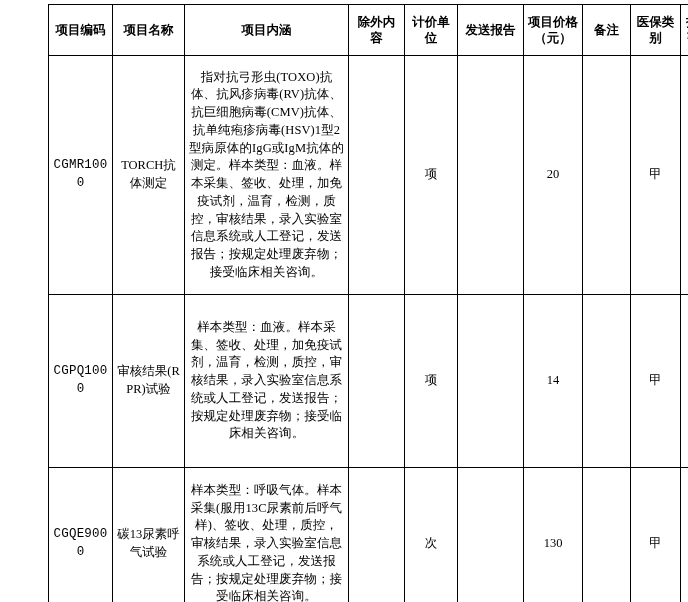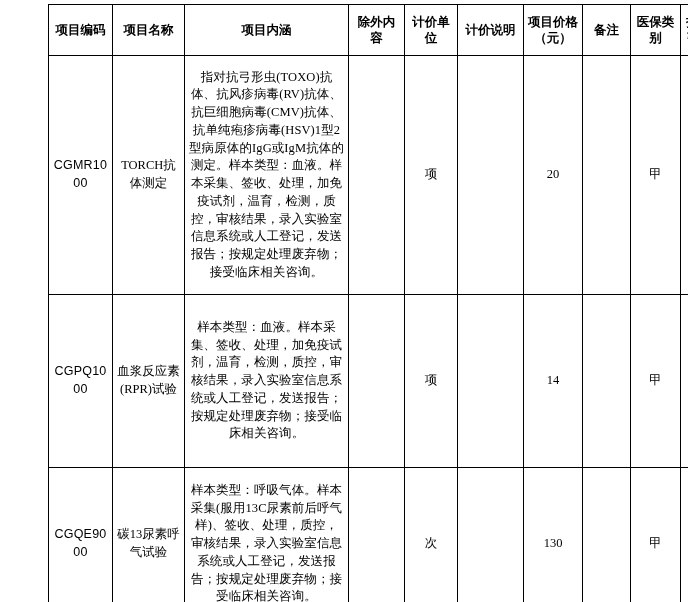--- a/index.html
+++ b/index.html
@@ -50,21 +50,21 @@
     line-height: 1.48;
     padding: 5px 6px;
     letter-spacing: 0.1px;
   }
   td.name-cell {
     line-height: 1.48;
     padding: 4px 5px;
     font-family: Liberation Serif, serif;
   }
   td.code-cell {
-    font-family: Liberation Sans, sans-serif;
+    font-family: Liberation Mono, monospace;
     letter-spacing: 0.2px;
   }
   
   col.c-code  { width: 64px; }
   col.c-name  { width: 72px; }
   col.c-desc  { width: 164px; }
   col.c-excl  { width: 56px; }
   col.c-unit  { width: 53px; }
   col.c-note  { width: 66px; }
   col.c-price { width: 59px; }
@@ -93,21 +93,21 @@
       <col class="c-ins">
       <col class="c-work">
     </colgroup>
     <thead>
       <tr>
         <th>项目编码</th>
         <th>项目名称</th>
         <th>项目内涵</th>
         <th>除外内容</th>
         <th>计价单位</th>
-        <th>计价说明</th>
+        <th>发送报告</th>
         <th>项目价格（元）</th>
         <th>备注</th>
         <th>医保类别</th>
         <th>指对抗弓形虫</th>
       </tr>
     </thead>
     <tbody>
       <tr class="row-1">
         <td class="code-cell">CGMR1000</td>
         <td class="name-cell">TORCH抗体测定</td>
@@ -115,21 +115,21 @@
         <td></td>
         <td>项</td>
         <td></td>
         <td>20</td>
         <td></td>
         <td>甲</td>
         <td>甲</td>
       </tr>
       <tr class="row-2">
         <td class="code-cell">CGPQ1000</td>
-        <td class="name-cell">血浆反应素(RPR)试验</td>
+        <td class="name-cell">审核结果(RPR)试验</td>
         <td class="desc-cell">样本类型：血液。样本采集、签收、处理，加免疫试剂，温育，检测，质控，审核结果，录入实验室信息系统或人工登记，发送报告；按规定处理废弃物；接受临床相关咨询。</td>
         <td></td>
         <td>项</td>
         <td></td>
         <td>14</td>
         <td></td>
         <td>甲</td>
         <td>甲</td>
       </tr>
       <tr class="row-3">

